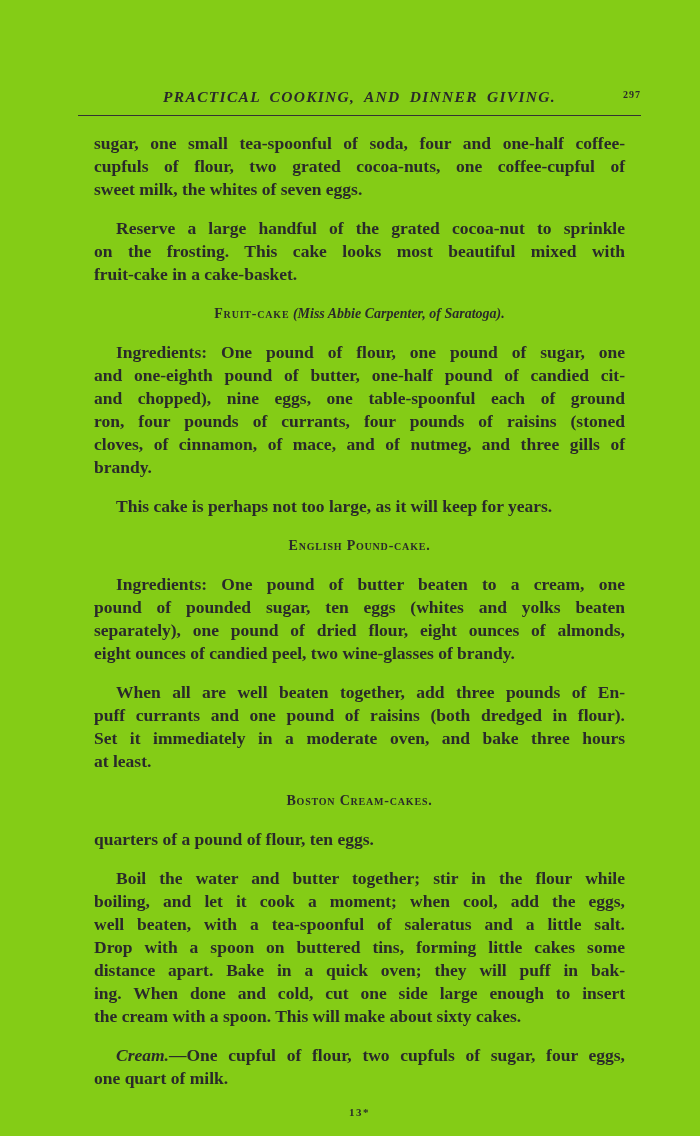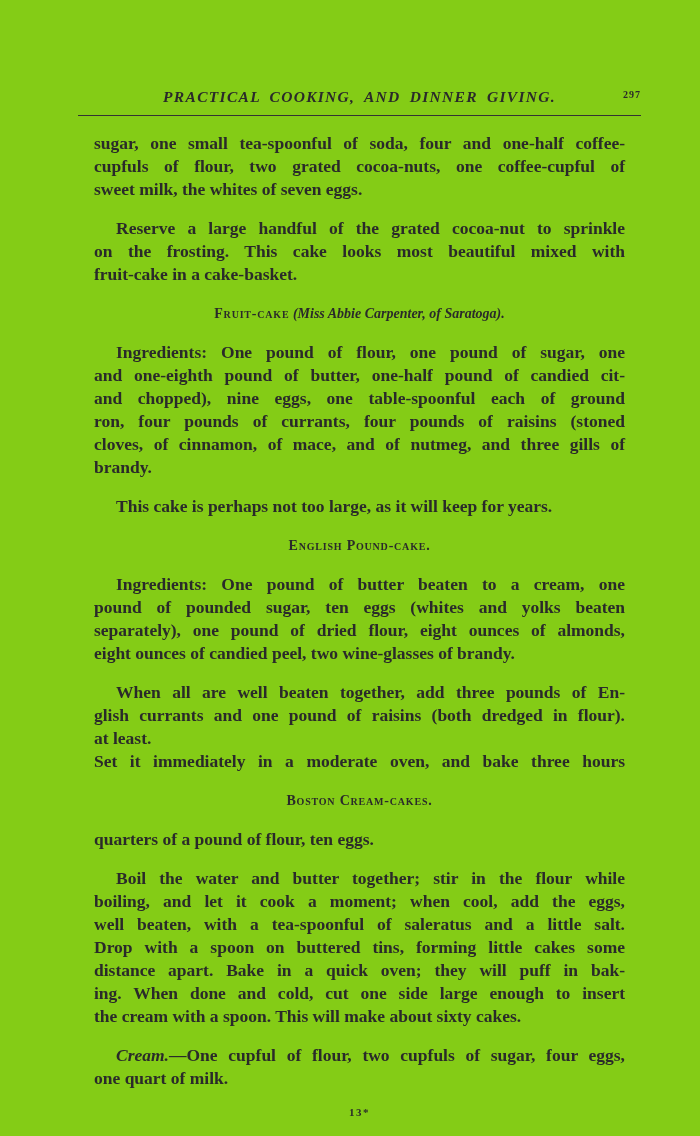--- a/index.html
+++ b/index.html
@@ -108,23 +108,23 @@
         </div>
         <div class="recipe-heading"><span class="sc">English Pound-cake.</span></div>
         <div class="para indent">
           <div class="line first"><span>Ingredients:  One pound of butter beaten to a cream, one</span></div>
           <div class="line"><span>pound of pounded sugar, ten eggs (whites and yolks beaten</span></div>
           <div class="line"><span>separately), one pound of dried flour, eight ounces of almonds,</span></div>
           <div class="line last"><span>eight ounces of candied peel, two wine-glasses of brandy.</span></div>
         </div>
         <div class="para indent">
           <div class="line first"><span>When all are well beaten together, add three pounds of En-</span></div>
-          <div class="line"><span>glish currants and one pound of raisins (both dredged in flour).</span></div>
+          <div class="line"><span>puff currants and one pound of raisins (both dredged in flour).</span></div>
+          <div class="line"><span>Set it immediately in a moderate oven, and bake three hours</span></div>
           <div class="line last"><span>at least.</span></div>
-          <div class="line"><span>Set it immediately in a moderate oven, and bake three hours</span></div>
         </div>
         <div class="recipe-heading"><span class="sc">Boston Cream-cakes.</span></div>
         <div class="para indent">
           <div class="line last"><span>quarters of a pound of flour, ten eggs.</span></div>
         </div>
         <div class="para indent">
           <div class="line first"><span>Boil the water and butter together; stir in the flour while</span></div>
           <div class="line"><span>boiling, and let it cook a moment; when cool, add the eggs,</span></div>
           <div class="line"><span>well beaten, with a tea-spoonful of saleratus and a little salt.</span></div>
           <div class="line"><span>Drop with a spoon on buttered tins, forming little cakes some</span></div>

